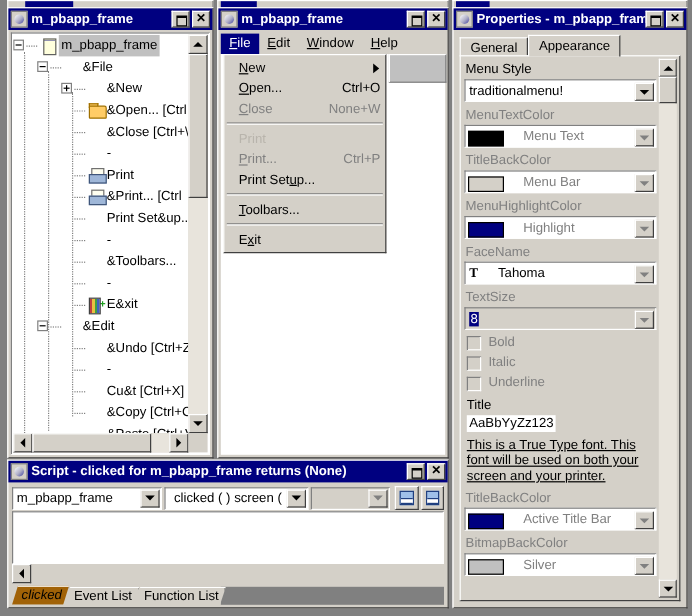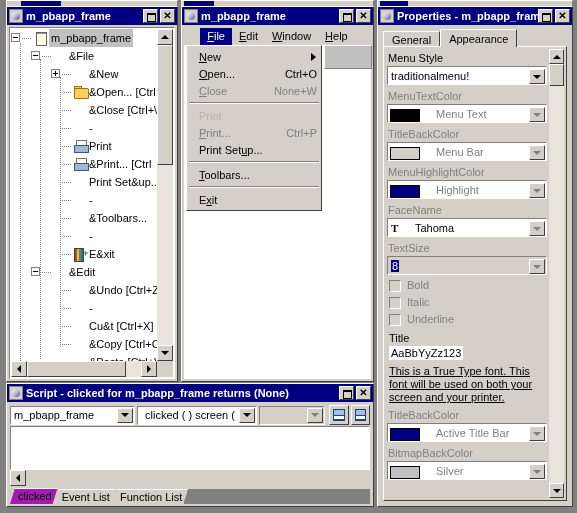--- a/index.html
+++ b/index.html
@@ -233,21 +233,20 @@
   #menuwin { left: 181px; top: 6px; width: 193px; height: 376px; }
   #menu-client {
     position: absolute; left: 2px; top: 20px; right: 2px; bottom: 2px;
     background: #d4d0c8;
   }
   .menubar {
     position: absolute; left: 0; top: 0; right: 0; height: 18px;
     background: #d4d0c8;
     display: flex; align-items: center;
     font-size: 11px;
-    justify-content: center;
   }
   .mb-item { padding: 2px 7px; line-height: 13px; }
   .mb-item.active { background: #000080; color: #ffffff; }
   .mb-item u { text-decoration: underline; }
 
   .menu-canvas {
     position: absolute; left: 0; top: 18px; right: 0; bottom: 0;
     background: #ffffff;
   }
   .dropdown {
@@ -501,25 +500,26 @@
     border-top: 1px solid #ffffff;
     font-size: 11px;
     line-height: 14px;
     padding: 0 6px 0 8px;
     position: relative;
     margin-right: -4px;
     clip-path: polygon(5px 0, 100% 0, calc(100% - 5px) 100%, 0 100%);
     box-shadow: inset -1px 0 0 #808080;
   }
   .sheet-tab.active {
-    background: #a21caf;
+    background: #a16207;
     font-weight: normal;
     height: 16px;
     line-height: 15px;
     z-index: 2;
+    font-style: italic;
   }
   .sheet-rest { flex: 1 1 auto; height: 15px; background: #808080; }
 </style>
 </head>
 <body>
 
 <div id="root">
 
   <div class="topstrip" style="left:6px; top:0px; width:172px;">
     <div class="thumb" style="left:14px; width:40px;"></div>

